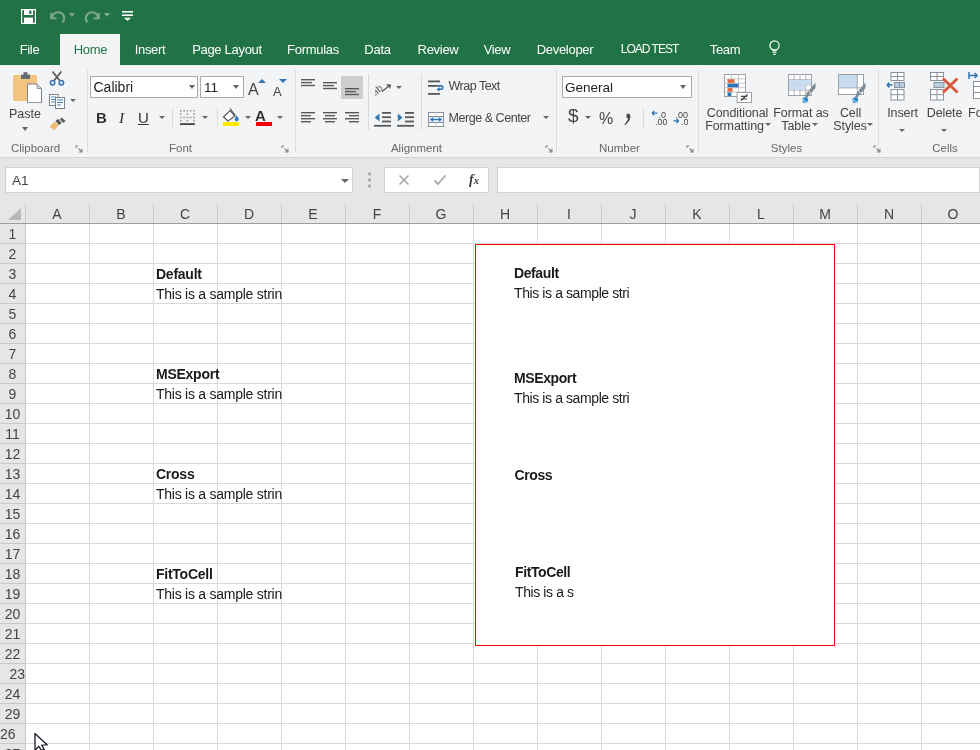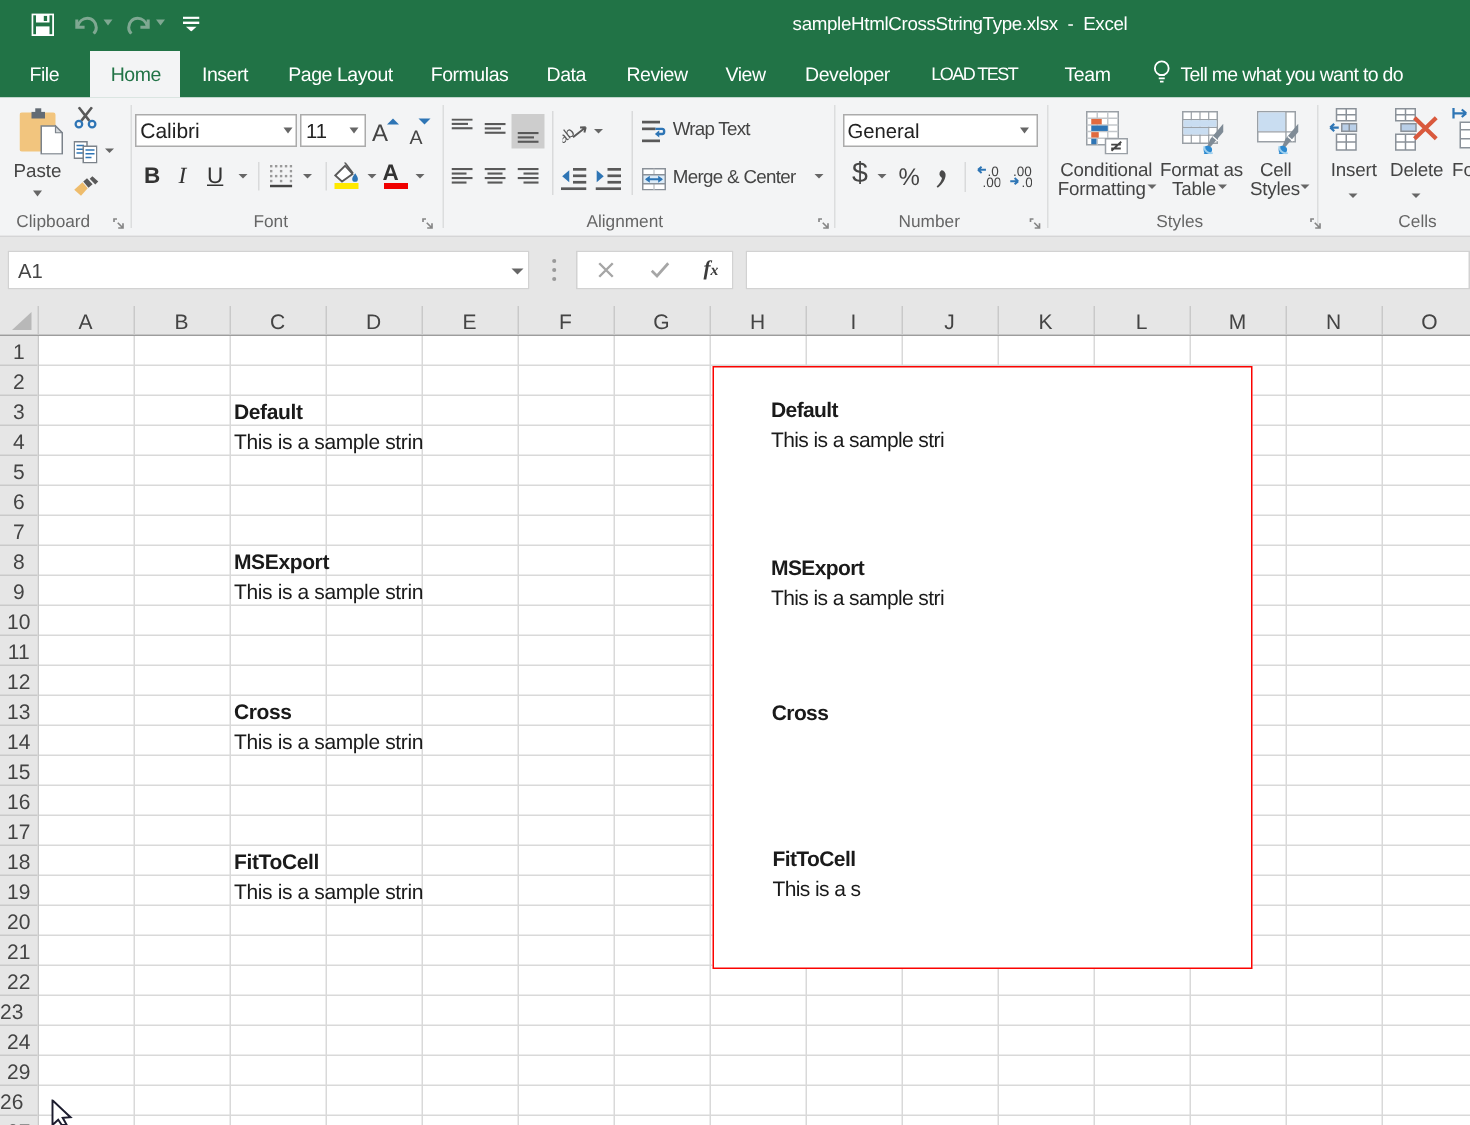--- a/index.html
+++ b/index.html
@@ -26,39 +26,37 @@
 <svg class="abs" style="left:84px;top:10px" width="17" height="13" viewBox="0 0 17 13" fill="none" stroke="#7fa892" stroke-width="2">
 <path d="M14.8 3 L14.8 8.2 L9.6 8.2" stroke-linecap="butt"></path>
 <path d="M14.2 7.6 C13.4 4.4 10.8 2.2 7.8 2.2 C4.4 2.2 1.8 4.9 1.8 8.3 C1.8 10 2.4 11.3 3.6 12.4"></path>
 </svg>
 <div class="abs" style="left:104px;top:13px;width:0;height:0;border-left:3.5px solid transparent;border-right:3.5px solid transparent;border-top:4px solid #7fa892;"></div>
 <svg class="abs" style="left:122px;top:11px" width="11" height="10" viewBox="0 0 11 10">
 <rect x="0" y="0" width="11" height="1.6" fill="#fff"></rect>
 <rect x="0" y="3.4" width="11" height="1.6" fill="#fff"></rect>
 <path d="M2 6.8 L9 6.8 L5.5 10 Z" fill="#fff"></path>
 </svg>
-<div class="abs" style="left:440px;top:0;width:400px;height:32px;line-height:33px;text-align:center;color:#fff;font-size:12.5px;letter-spacing:-0.22px;">sampleHtmlCrossStringType.xlsx&nbsp; -&nbsp; Excel</div>
 <div class="abs" style="left:0;top:32px;width:980px;height:33px;background:#217346;"></div>
 <div class="abs" style="left:60px;top:34px;width:60px;height:31px;background:#f3f4f5;"></div>
 <div class="abs" style="left:29.5px;top:32px;height:33px;line-height:35px;transform:translateX(-50%);color:#fff;font-size:13px;letter-spacing:-0.3px;white-space:nowrap;">File</div>
 <div class="abs" style="left:90.5px;top:32px;height:33px;line-height:35px;transform:translateX(-50%);color:#217346;font-size:13px;letter-spacing:-0.3px;white-space:nowrap;">Home</div>
 <div class="abs" style="left:150px;top:32px;height:33px;line-height:35px;transform:translateX(-50%);color:#fff;font-size:13px;letter-spacing:-0.3px;white-space:nowrap;">Insert</div>
 <div class="abs" style="left:227px;top:32px;height:33px;line-height:35px;transform:translateX(-50%);color:#fff;font-size:13px;letter-spacing:-0.3px;white-space:nowrap;">Page Layout</div>
 <div class="abs" style="left:313px;top:32px;height:33px;line-height:35px;transform:translateX(-50%);color:#fff;font-size:13px;letter-spacing:-0.3px;white-space:nowrap;">Formulas</div>
 <div class="abs" style="left:377.5px;top:32px;height:33px;line-height:35px;transform:translateX(-50%);color:#fff;font-size:13px;letter-spacing:-0.3px;white-space:nowrap;">Data</div>
 <div class="abs" style="left:438px;top:32px;height:33px;line-height:35px;transform:translateX(-50%);color:#fff;font-size:13px;letter-spacing:-0.3px;white-space:nowrap;">Review</div>
 <div class="abs" style="left:497px;top:32px;height:33px;line-height:35px;transform:translateX(-50%);color:#fff;font-size:13px;letter-spacing:-0.3px;white-space:nowrap;">View</div>
 <div class="abs" style="left:565px;top:32px;height:33px;line-height:35px;transform:translateX(-50%);color:#fff;font-size:13px;letter-spacing:-0.3px;white-space:nowrap;">Developer</div>
 <div class="abs" style="left:649.5px;top:32px;height:33px;line-height:35px;transform:translateX(-50%);color:#fff;font-size:12px;letter-spacing:-1px;white-space:nowrap;">LOAD TEST</div>
 <div class="abs" style="left:725px;top:32px;height:33px;line-height:35px;transform:translateX(-50%);color:#fff;font-size:13px;letter-spacing:-0.3px;white-space:nowrap;">Team</div>
 <svg class="abs" style="left:768px;top:40px" width="13" height="17" viewBox="0 0 13 17" fill="none" stroke="#fff" stroke-width="1.2">
 <circle cx="6.5" cy="5.5" r="4.6"></circle>
 <path d="M4.5 10 L8.5 10 M4.5 12.2 L8.5 12.2 M5.3 14.4 L7.7 14.4"></path>
 </svg>
-<div class="abs" style="left:787px;top:32px;height:33px;line-height:34px;color:#fff;font-size:13px;letter-spacing:-0.45px;white-space:nowrap;line-height:35px;">Tell me what you want to do</div>
 <div class="abs" style="left:0;top:65px;width:980px;height:92px;background:#f3f4f5;"></div>
 <div class="abs" style="left:0;top:157px;width:980px;height:1px;background:#d5d5d6;"></div>
 <div class="abs" style="left:86.5px;top:70px;width:1px;height:82px;background:#dcddde;"></div>
 <div class="abs" style="left:295px;top:70px;width:1px;height:82px;background:#dcddde;"></div>
 <div class="abs" style="left:555.5px;top:70px;width:1px;height:82px;background:#dcddde;"></div>
 <div class="abs" style="left:697.5px;top:70px;width:1px;height:82px;background:#dcddde;"></div>
 <div class="abs" style="left:877.5px;top:70px;width:1px;height:82px;background:#dcddde;"></div>
 <div class="abs" style="left:35.5px;top:141.5px;transform:translateX(-50%);font-size:11.5px;color:#666;">Clipboard</div>
 <div class="abs" style="left:180.5px;top:141.5px;transform:translateX(-50%);font-size:11.5px;color:#666;">Font</div>
 <div class="abs" style="left:416.5px;top:141.5px;transform:translateX(-50%);font-size:11.5px;color:#666;">Alignment</div>
@@ -407,21 +405,21 @@
 <div class="abs" style="left:0;top:564px;width:25px;height:20px;line-height:20px;text-align:center;font-size:14px;color:#444;">18</div>
 <div class="abs" style="left:0;top:583px;width:25px;height:1px;background:#c9c9c9;"></div>
 <div class="abs" style="left:0;top:584px;width:25px;height:20px;line-height:20px;text-align:center;font-size:14px;color:#444;">19</div>
 <div class="abs" style="left:0;top:603px;width:25px;height:1px;background:#c9c9c9;"></div>
 <div class="abs" style="left:0;top:604px;width:25px;height:20px;line-height:20px;text-align:center;font-size:14px;color:#444;">20</div>
 <div class="abs" style="left:0;top:623px;width:25px;height:1px;background:#c9c9c9;"></div>
 <div class="abs" style="left:0;top:624px;width:25px;height:20px;line-height:20px;text-align:center;font-size:14px;color:#444;">21</div>
 <div class="abs" style="left:0;top:643px;width:25px;height:1px;background:#c9c9c9;"></div>
 <div class="abs" style="left:0;top:644px;width:25px;height:20px;line-height:20px;text-align:center;font-size:14px;color:#444;">22</div>
 <div class="abs" style="left:0;top:663px;width:25px;height:1px;background:#c9c9c9;"></div>
-<div class="abs" style="left:0;top:664px;width:25px;height:20px;line-height:20px;text-align:left;font-size:14px;color:#444;">23</div>
+<div class="abs" style="left:0;top:664px;width:25px;height:20px;line-height:20px;text-align:right;font-size:14px;color:#444;">23</div>
 <div class="abs" style="left:0;top:683px;width:25px;height:1px;background:#c9c9c9;"></div>
 <div class="abs" style="left:0;top:684px;width:25px;height:20px;line-height:20px;text-align:center;font-size:14px;color:#444;">24</div>
 <div class="abs" style="left:0;top:703px;width:25px;height:1px;background:#c9c9c9;"></div>
 <div class="abs" style="left:0;top:704px;width:25px;height:20px;line-height:20px;text-align:center;font-size:14px;color:#444;">29</div>
 <div class="abs" style="left:0;top:723px;width:25px;height:1px;background:#c9c9c9;"></div>
 <div class="abs" style="left:0;top:724px;width:25px;height:20px;line-height:20px;text-align:left;font-size:14px;color:#444;">26</div>
 <div class="abs" style="left:0;top:743px;width:25px;height:1px;background:#c9c9c9;"></div>
 <div class="abs" style="left:0;top:744px;width:25px;height:20px;line-height:20px;text-align:center;font-size:14px;color:#444;">27</div>
 
 <div class="abs" style="left:89.0px;top:224px;width:1px;height:526px;background:#d9d9d9;"></div>

